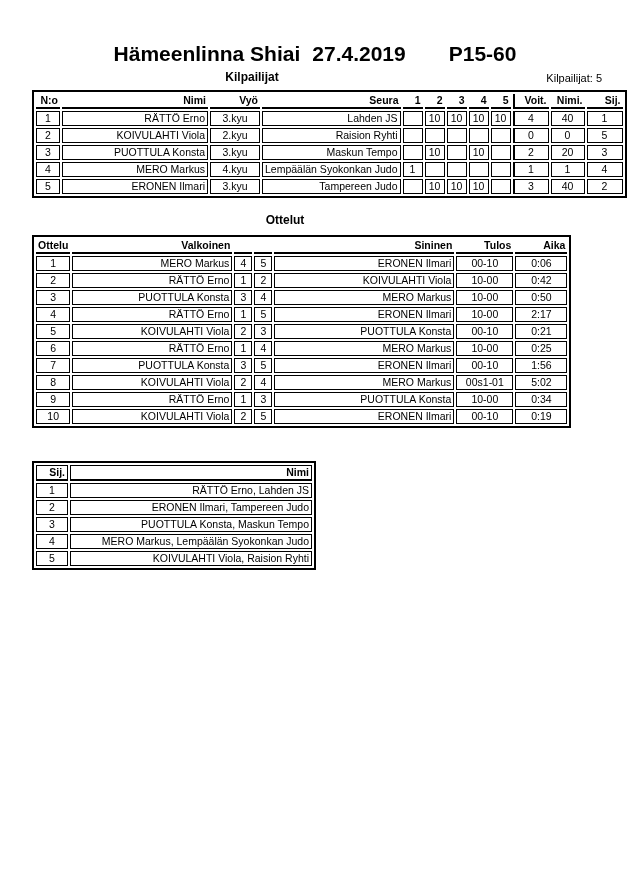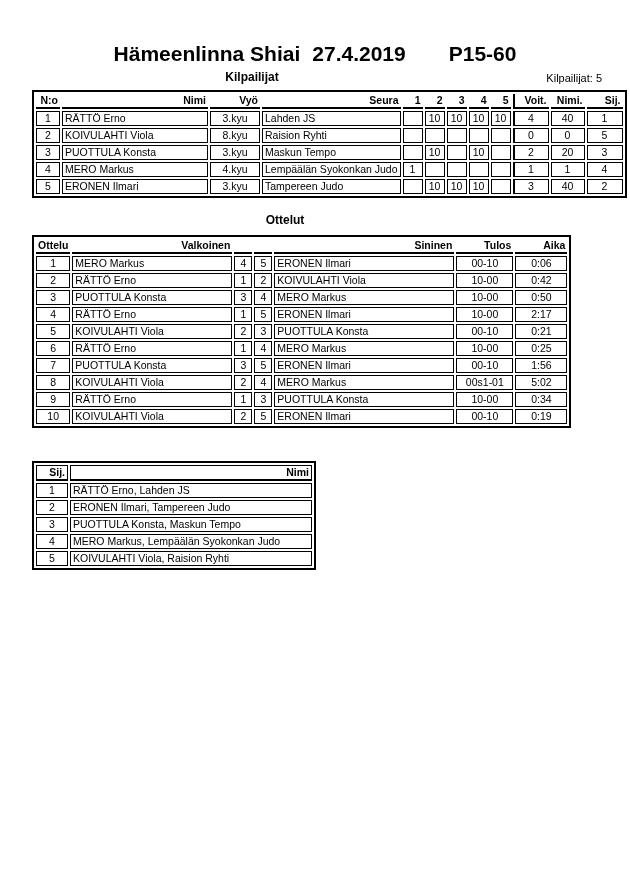--- a/index.html
+++ b/index.html
@@ -29,21 +29,21 @@
     padding:0 2px; white-space:nowrap; overflow:hidden; font-weight:normal;
   }
   .grid td { border:1px solid #000; }
   .grid th {
     border:0; border-bottom:2px solid #000; font-weight:bold;
     overflow:visible; text-align:right;
   }
   #t-results th { border:1px solid #000; border-bottom:2px solid #000; }
   .th-left { text-align:left; padding-left:1px; }
   .c { text-align:center; }
-  .l { text-align:left; }
+  .l { text-align:right; }
   .sep-l { border-left:2px solid #000 !important; }
   #t-competitors { top:90px;  left:32px; }
   #t-matches     { top:235px; left:32px; }
   #t-results     { top:461px; left:32px; }
   #st-competitors { top:70px;  left:48px; width:408px; }
   #st-matches     { top:213px; left:32px; width:506px; }
   #st-results     { top:441px; left:32px; width:284px; }
 </style>
 </head>
 <body>
@@ -97,21 +97,21 @@
       <td class="c">10</td>
       <td class="c">10</td>
       <td class="c">10</td>
       <td class="c sep-l">4</td>
       <td class="c">40</td>
       <td class="c">1</td>
     </tr>
     <tr>
       <td class="c">2</td>
       <td class="l">KOIVULAHTI Viola</td>
-      <td class="c">8.kyu</td>
+      <td class="c">2.kyu</td>
       <td class="l">Raision Ryhti</td>
       <td class="c"></td>
       <td class="c"></td>
       <td class="c"></td>
       <td class="c"></td>
       <td class="c"></td>
       <td class="c sep-l">0</td>
       <td class="c">0</td>
       <td class="c">5</td>
     </tr>

